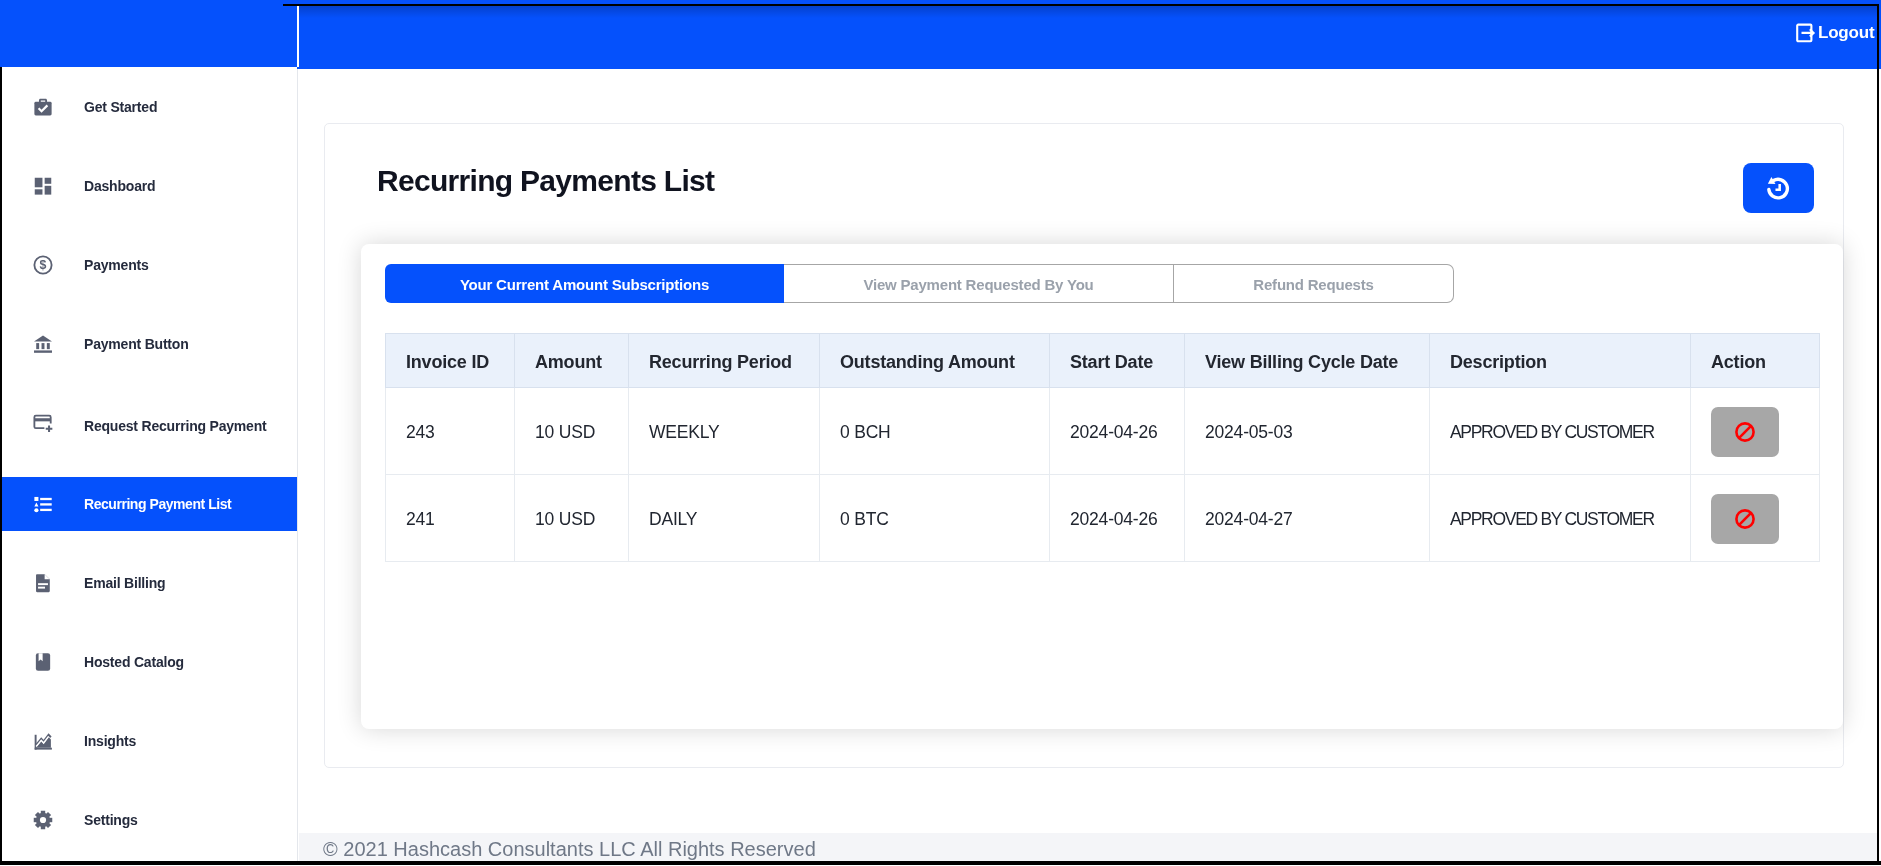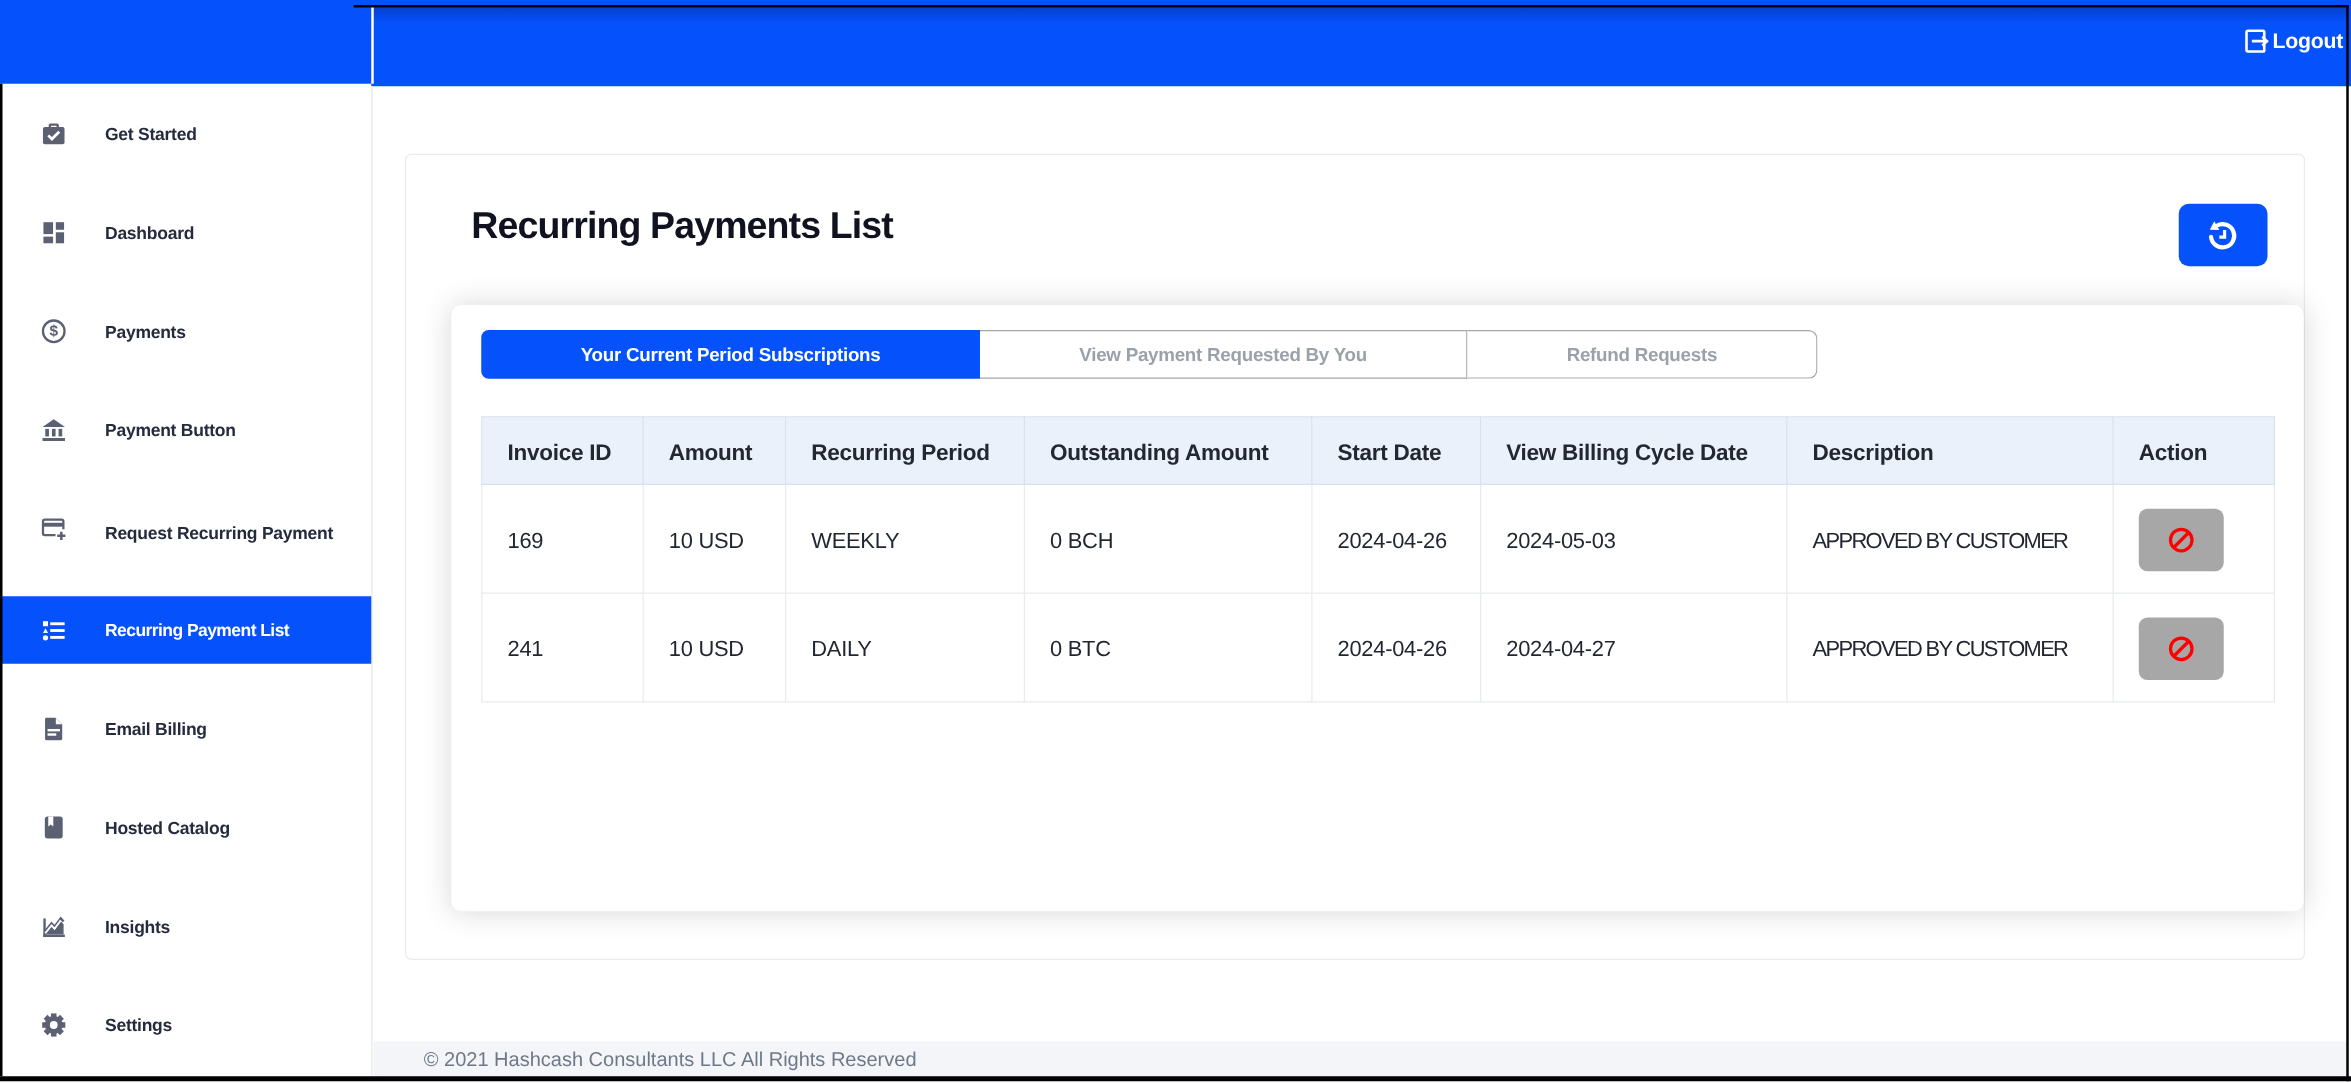--- a/index.html
+++ b/index.html
@@ -140,21 +140,21 @@
         <path d="M8 3a5 5 0 1 1-4.546 2.914.5.5 0 0 0-.908-.417A6 6 0 1 0 8 2z" stroke="#fff" stroke-width="1"></path>
     <path d="M8 4.9V.1L4.2 2.5z"></path>
       </g>
     <path d="M8.7 5.3 V8.7 H6.2" stroke="#fff" stroke-width="1.5" fill="none"></path>
   </svg>
 </div>
 
 <div class="abs" style="left:361px;top:244px;width:1482px;height:485px;background:#fff;border-radius:8px;box-shadow:0 0 24px rgba(0,0,0,.16)"></div>
 
 <div class="abs" style="left:385px;top:264px;display:flex">
-  <div class="tab on" style="width:399px">Your Current Period Subscriptions</div>
+  <div class="tab on" style="width:399px">Your Current Amount Subscriptions</div>
   <div class="tab" style="width:390px;border-left:none">View Payment Requested By You</div>
   <div class="tab" style="width:280px;border-left:none;border-radius:0 7px 7px 0">Refund Requests</div>
 </div>
 
 <table class="grid abs" style="left:385px;top:333px;width:1434px">
   <colgroup>
       <col style="width:129px">
       <col style="width:114px">
       <col style="width:191px">
       <col style="width:230px">
@@ -168,21 +168,21 @@
         <th>Invoice ID</th>
         <th>Amount</th>
         <th>Recurring Period</th>
         <th>Outstanding Amount</th>
         <th>Start Date</th>
         <th>View Billing Cycle Date</th>
         <th>Description</th>
         <th>Action</th>
       </tr>
   <tr>
-    <td>169</td>
+    <td>243</td>
         <td>10 USD</td>
         <td>WEEKLY</td>
         <td>0 BCH</td>
         <td>2024-04-26</td>
         <td>2024-05-03</td>
         <td style="letter-spacing:-1.3px">APPROVED BY CUSTOMER</td>
     <td>
           <div style="width:68px;height:50px;background:#a7a7a7;border-radius:7px;display:flex;align-items:center;justify-content:center">
             <svg width="24" height="24" viewBox="0 0 24 24" fill="none" stroke="#ff0000" stroke-width="2.6">
               <circle cx="12" cy="12" r="8.6"></circle>
@@ -205,19 +205,19 @@
               <circle cx="12" cy="12" r="8.6"></circle>
               <path d="M6.2 17.8 L17.8 6.2"></path>
             </svg>
           </div>
         </td>
   </tr>
 </tbody>
   </table>
 
 <div class="abs" style="left:299px;top:833px;width:1578px;height:28px;background:#f4f5f8;display:flex;align-items:center">
-  <span style="margin-left:40px;font-size:16px;color:#6f7887;position:relative;top:2px">© 2021 Hashcash Consultants LLC All Rights Reserved</span>
+  <span style="margin-left:24px;font-size:20px;color:#6f7887;position:relative;top:2px">© 2021 Hashcash Consultants LLC All Rights Reserved</span>
 </div>
 
 <div class="abs" style="left:283px;top:4px;width:1596px;height:2px;background:#000"></div>
 <div class="abs" style="left:1877px;top:4px;width:2px;height:861px;background:#000"></div>
 <div class="abs" style="left:0;top:861px;width:1881px;height:4px;background:#000"></div>
 <div class="abs" style="left:0;top:67px;width:2px;height:794px;background:#000"></div>
 
 </body></html>

